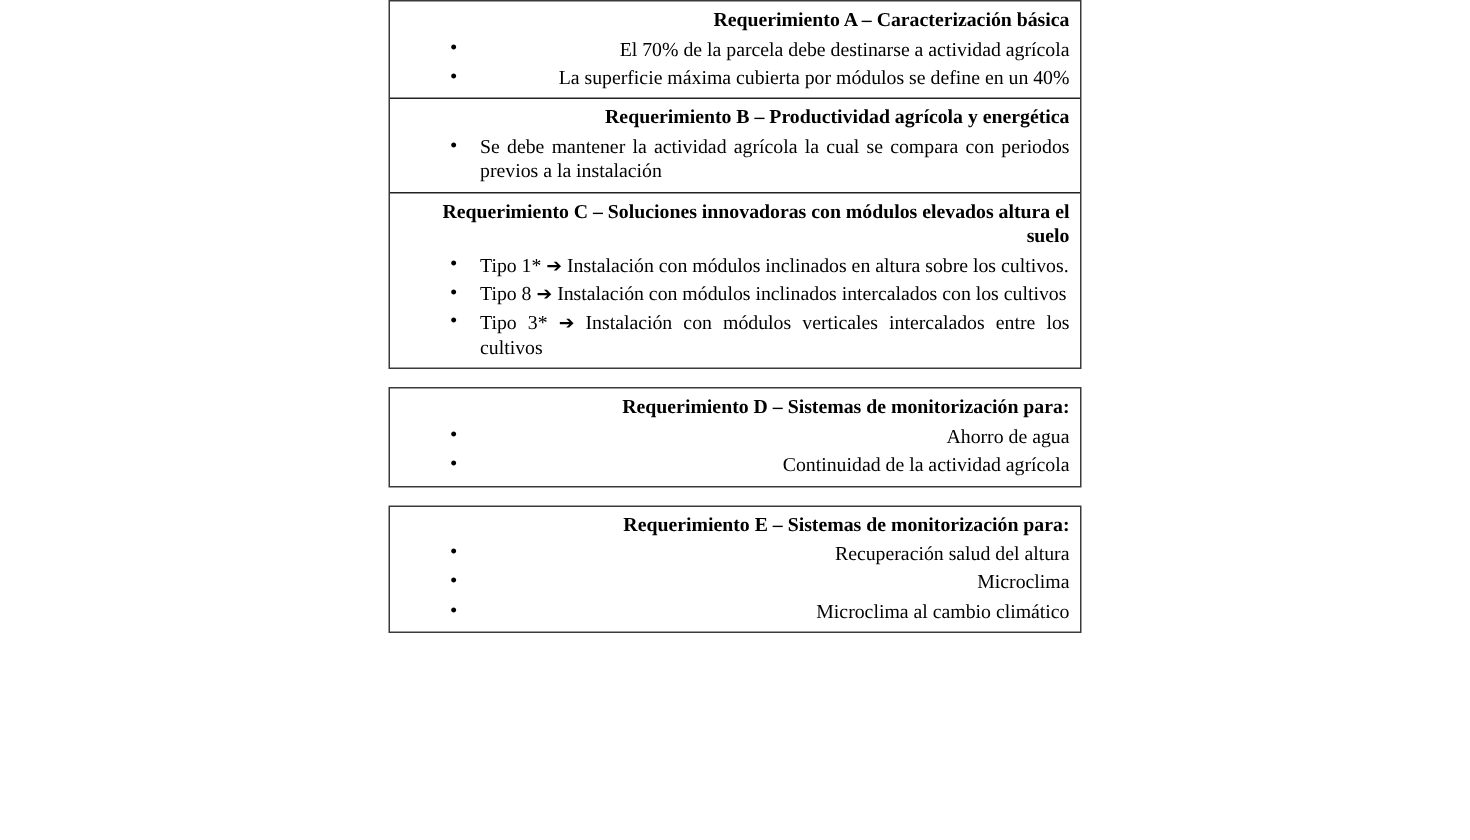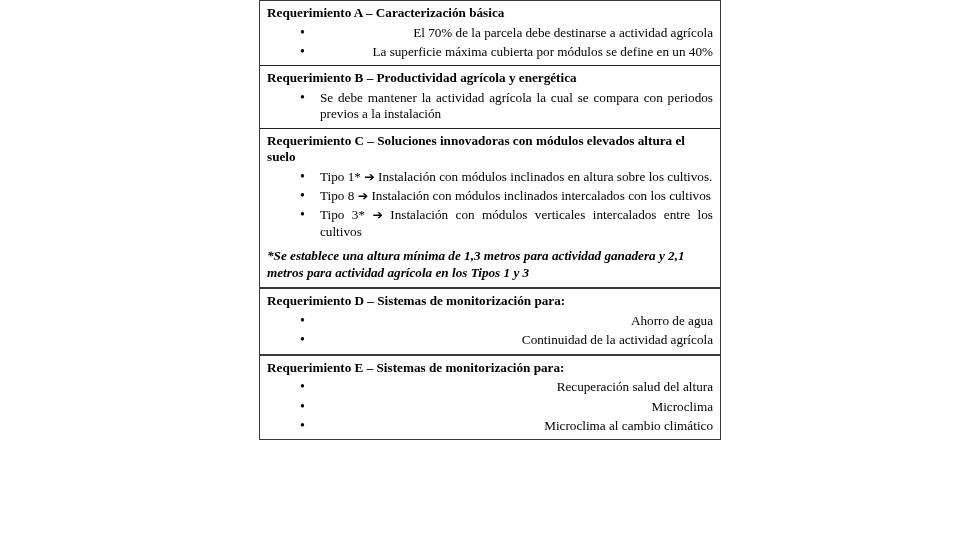--- a/index.html
+++ b/index.html
@@ -27,38 +27,38 @@
     width: 462px;
   }
   
   .req-table {
     width: 100%;
     border: 1.6px solid #3a3a3a;
     box-sizing: border-box;
     background: #ffffff;
   }
   .req-table + .req-table {
-    margin-top: 0;
+    margin-top: 12px;
   }
   .req-row {
     padding: 0;
   }
   .req-row + .req-row {
     border-top: 1.2px solid #222222;
   }
   .row-inner {
     padding: 4px 7px 5px 7px;
   }
   
   .req-head {
     font-weight: bold;
     font-size: 13.2px;
     line-height: 16.5px;
     margin: 0 0 1px 0;
-    text-align: left;
+    text-align: right;
   }
   
   ul.req-list {
     list-style: none;
     margin: 0;
     padding: 0;
   }
   ul.req-list li {
     position: relative;
     padding-left: 53px;
@@ -120,21 +120,20 @@
           </div>
         </div>
         <div class="req-row">
           <div class="row-inner">
             <p class="req-head">Requerimiento C – Soluciones innovadoras con módulos elevados altura el suelo</p>
             <ul class="req-list">
               <li><span>Tipo 1* </span><span class="arrow-glyph">➔</span><span> Instalación con módulos inclinados en altura sobre los cultivos.</span></li>
               <li><span>Tipo 8 </span><span class="arrow-glyph">➔</span><span> Instalación con módulos inclinados intercalados con los cultivos</span></li>
               <li><span>Tipo 3* </span><span class="arrow-glyph">➔</span><span> Instalación con módulos verticales intercalados entre los cultivos</span></li>
             </ul>
-            <p class="req-note">*Se establece una altura mínima de 1,3 metros para actividad ganadera y 2,1 metros para actividad agrícola en los Tipos 1 y 3</p>
           </div>
         </div>
       </div>
       <div class="req-table">
         <div class="req-row">
           <div class="row-inner">
             <p class="req-head">Requerimiento D – Sistemas de monitorización para:</p>
             <ul class="req-list compact">
               <li>Ahorro de agua</li>
               <li>Continuidad de la actividad agrícola</li>

